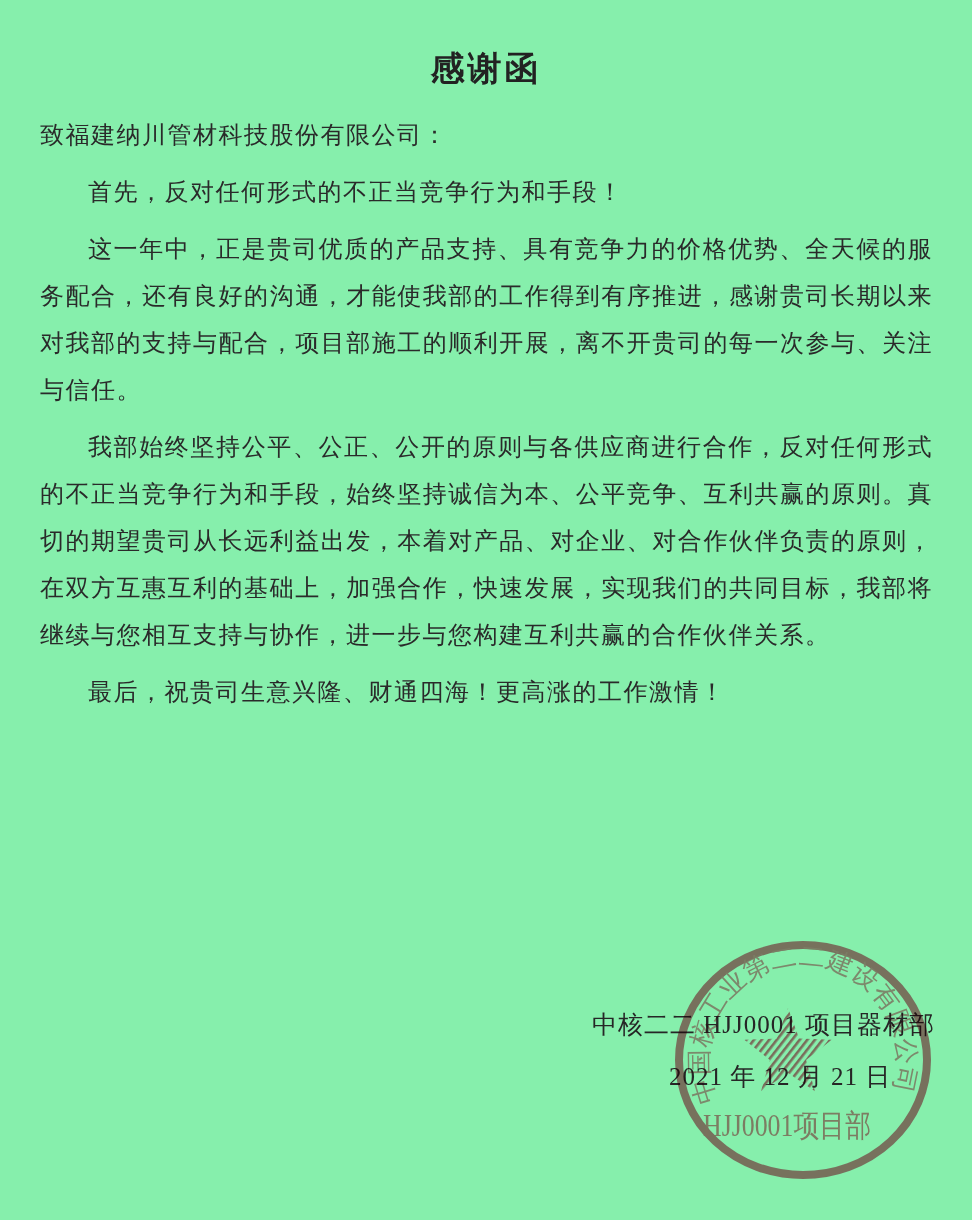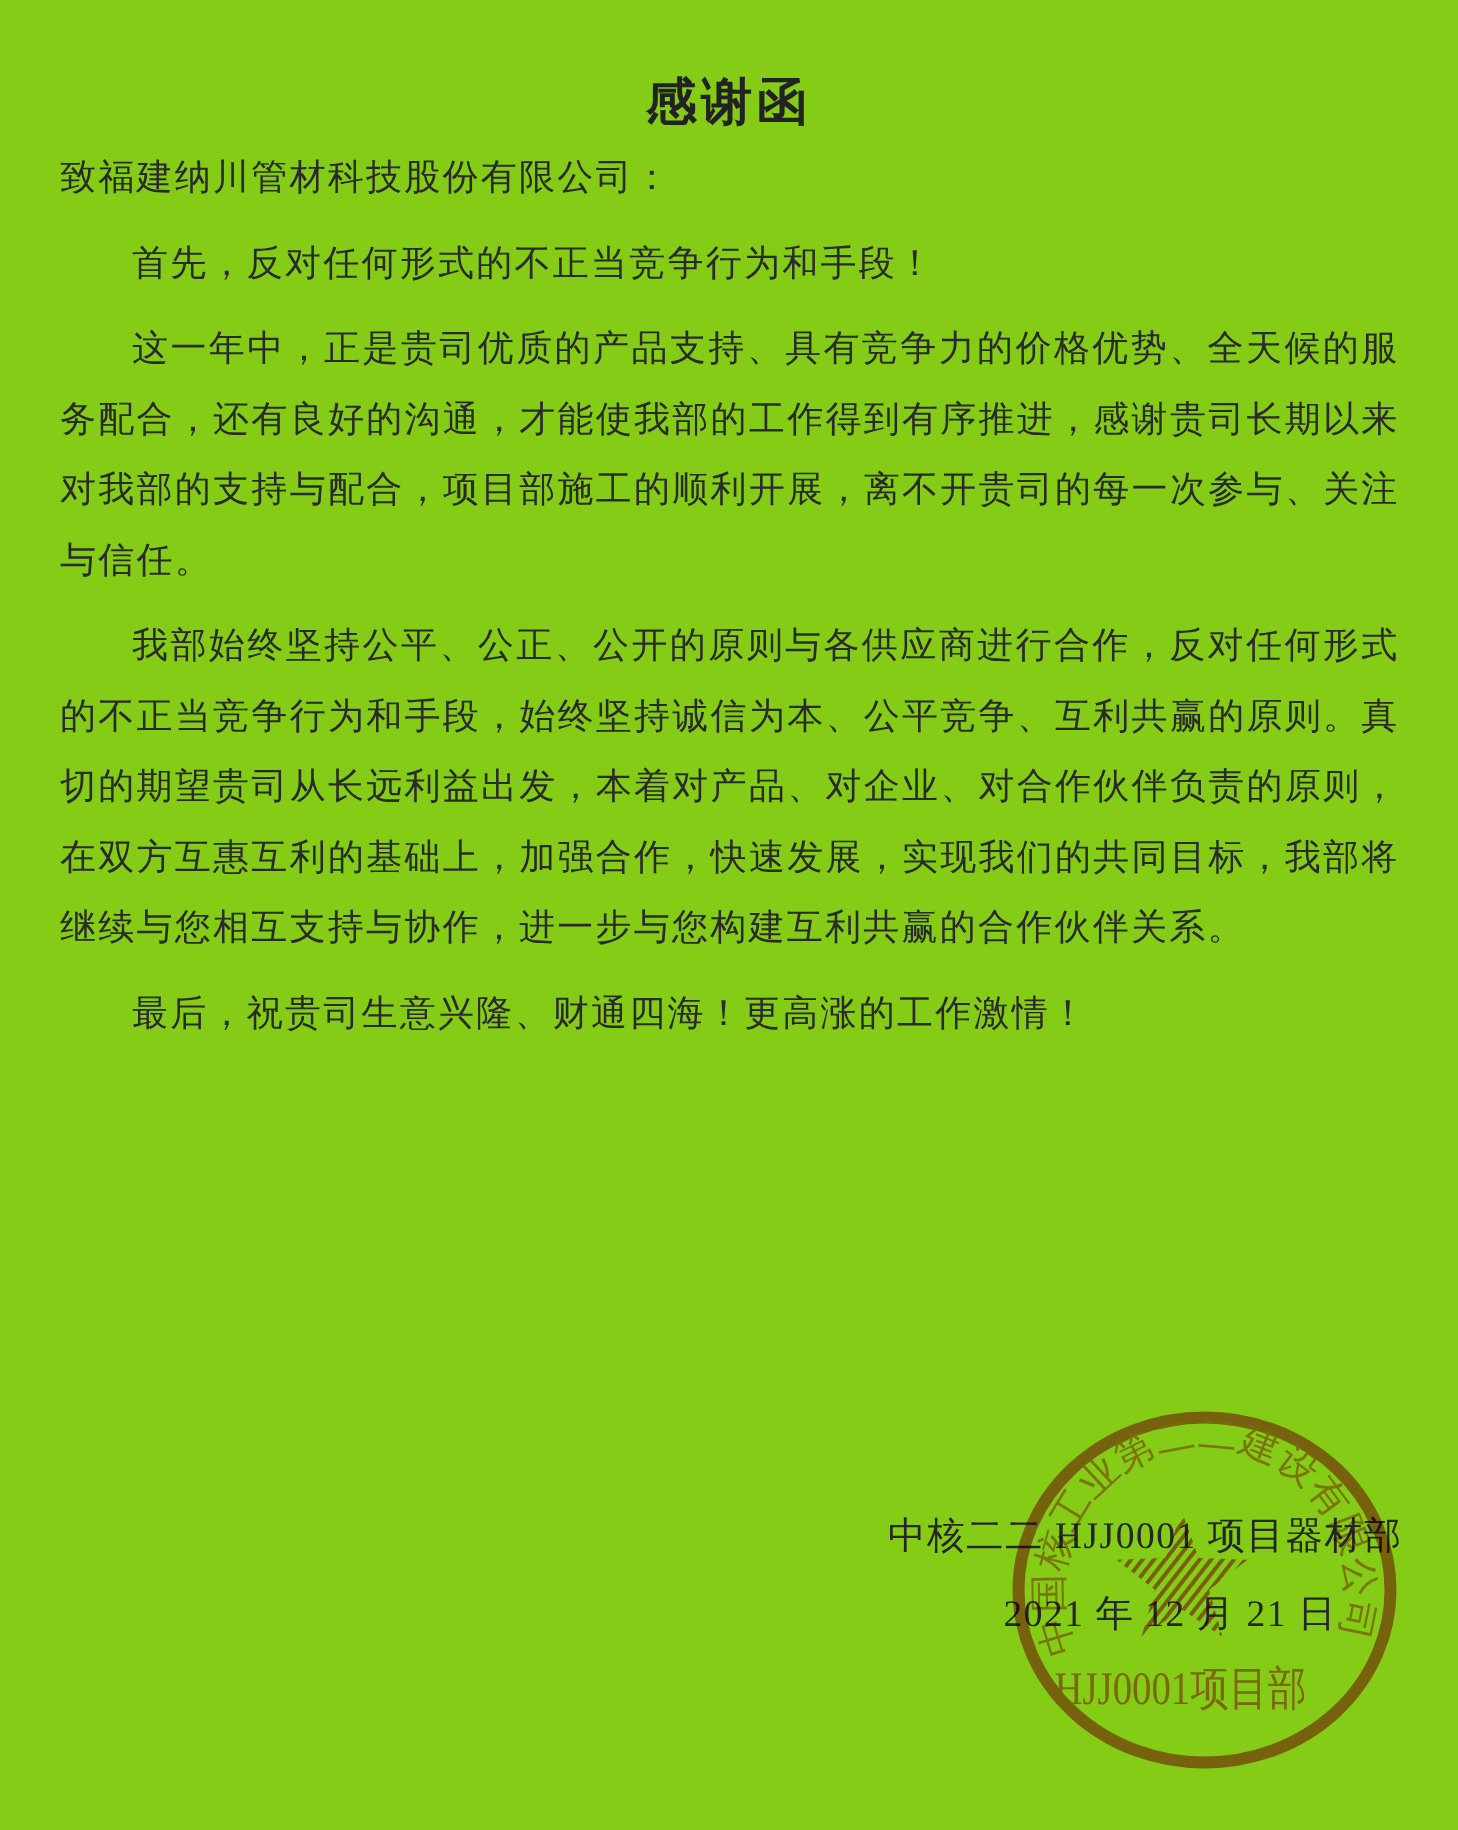--- a/index.html
+++ b/index.html
@@ -4,42 +4,42 @@
 <style>
   html, body {
     margin: 0;
     padding: 0;
     background: #ffffff;
   }
   .page {
     position: relative;
     width: 972px;
     height: 1220px;
-    background: #84cc16;
+    background: #86efac;
     overflow: hidden;
     font-family: "Liberation Serif", "DejaVu Serif", serif;
     color: #2a2a2a;
   }
   .title {
     position: absolute;
     top: 46px;
     left: 0;
     width: 972px;
     margin: 0;
     text-align: center;
     font-family: "Liberation Sans", "DejaVu Sans", sans-serif;
     font-weight: 700;
     font-size: 34px;
     line-height: 44px;
     letter-spacing: 3px;
     color: #222222;
   }
   .body-text {
     position: absolute;
-    top: 96px;
+    top: 112px;
     left: 40px;
     width: 893px;
   }
   .body-text p {
     margin: 0 0 10px 0;
     font-size: 24px;
     line-height: 47px;
     letter-spacing: 1.5px;
     text-align: justify;
     text-align-last: left;

